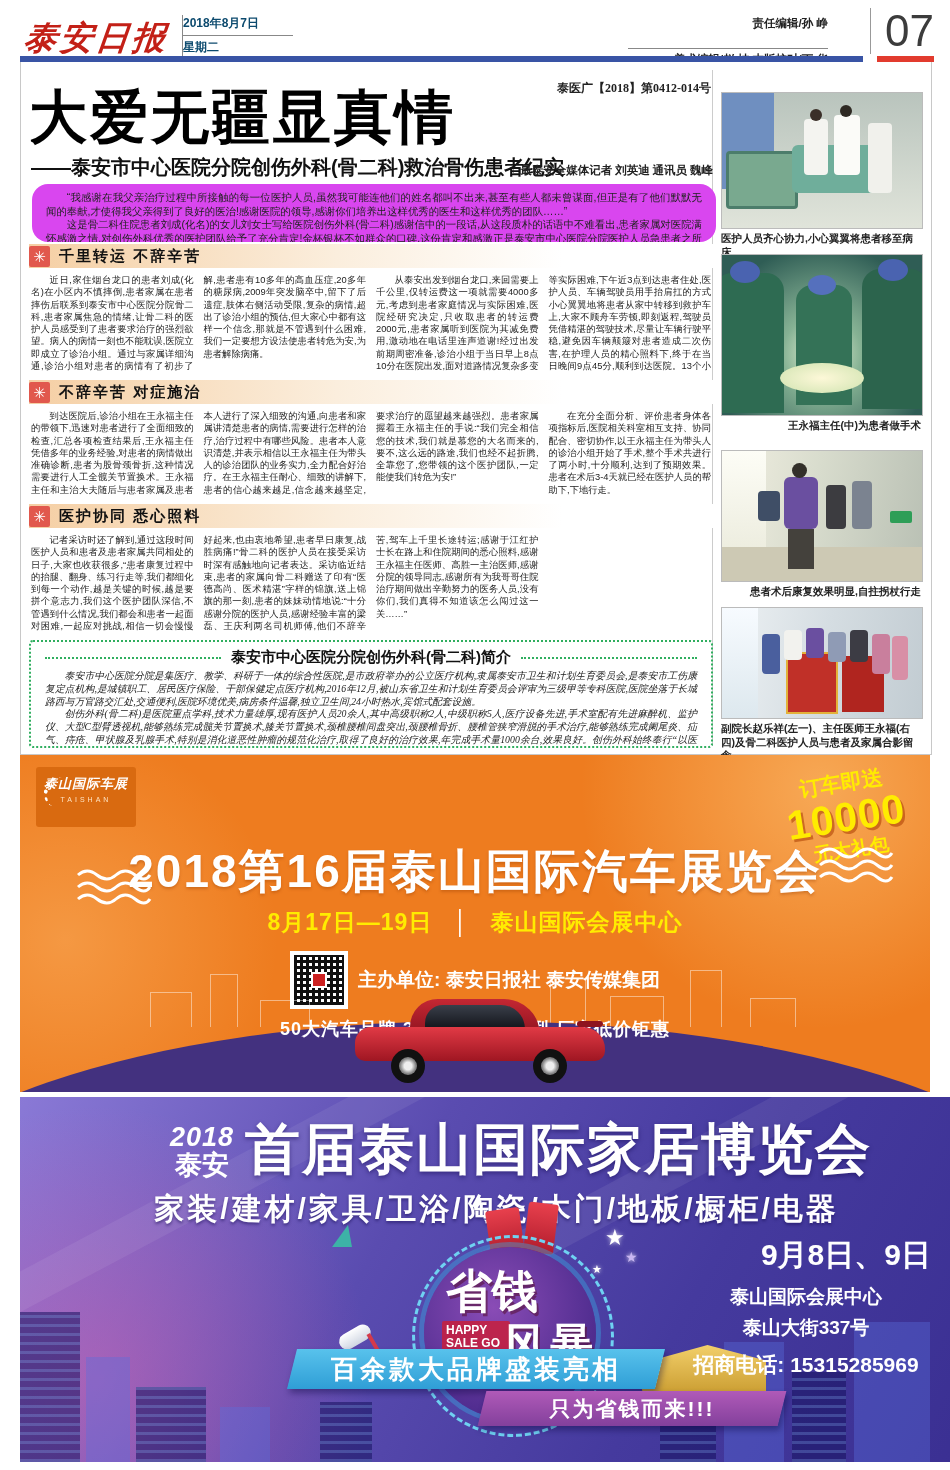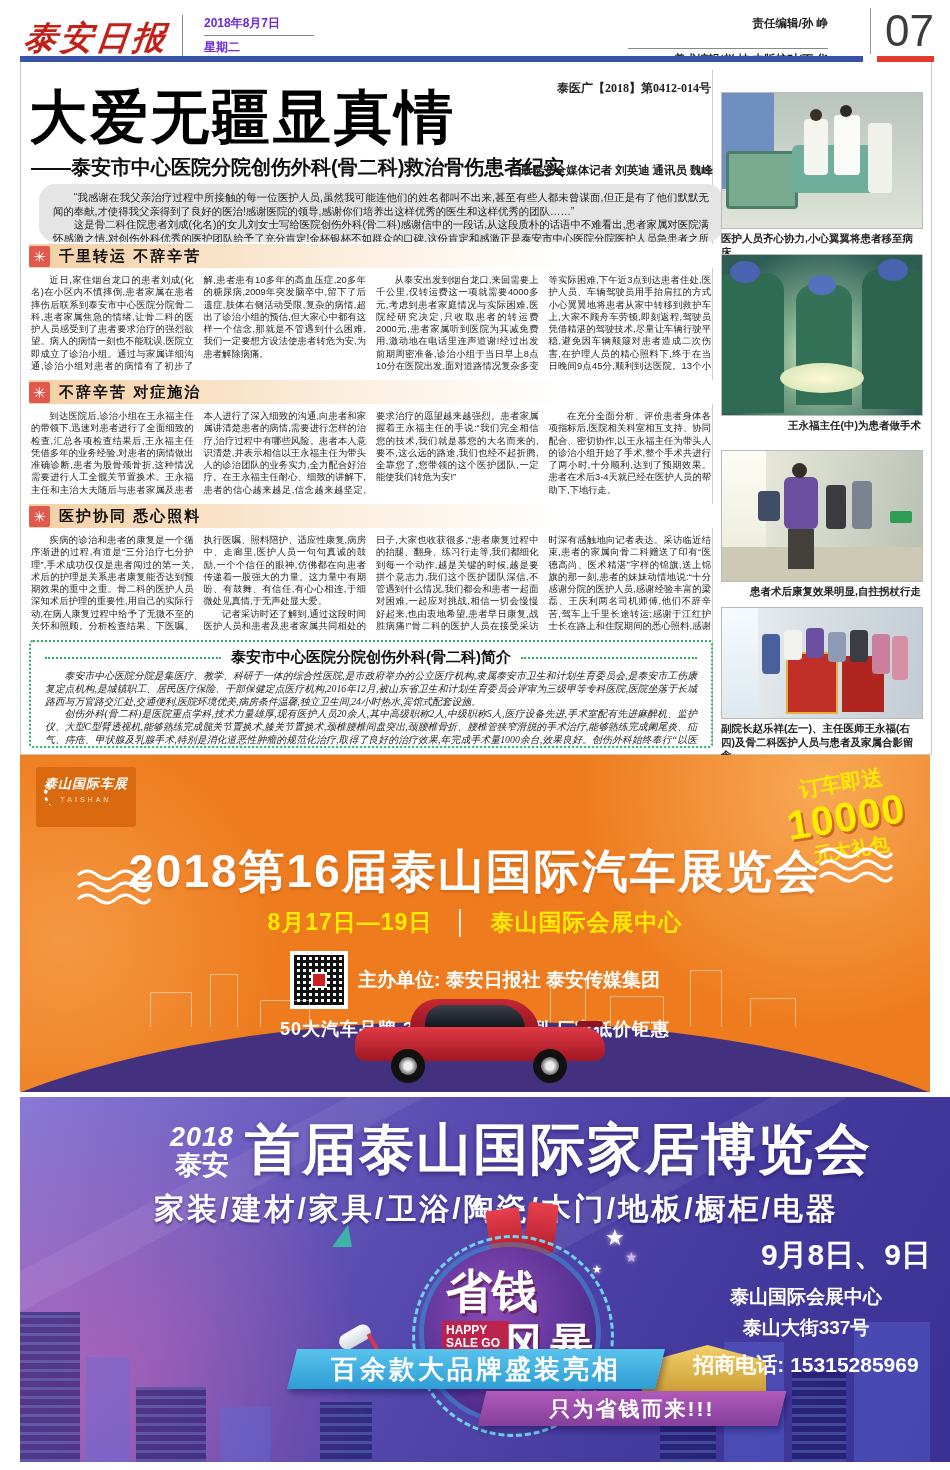--- a/index.html
+++ b/index.html
@@ -3,22 +3,22 @@
 <meta charset="utf-8">
 <style>
   html,body{margin:0;padding:0;background:#ffffff;}
   .page{position:relative;width:950px;height:1470px;background:#fff;overflow:hidden;
         font-family:"Liberation Sans","DejaVu Sans",sans-serif;}
 
   
   .masthead{position:absolute;left:24px;top:16px;font-family:"Liberation Serif","DejaVu Serif",serif;
             font-weight:900;font-style:italic;font-size:33px;color:#c32017;letter-spacing:3px;
             transform:skewX(-6deg);}
-  .dateblock{position:absolute;left:182px;top:15px;border-left:1px solid #888;padding-left:21px;
-             font-size:12px;font-weight:bold;color:#6d28d9;width:110px;}
+  .dateblock{position:absolute;left:182px;top:15px;border-left:1px solid #888;padding-left:0;
+             font-size:12px;font-weight:bold;color:#0c4a6e;width:110px;}
   .dateblock .d1{padding-bottom:3px;border-bottom:1px solid #888;margin-bottom:3px;}
   .pagetitle{position:absolute;left:0;right:0;top:8px;text-align:center;
              font-family:"Liberation Serif","DejaVu Serif",serif;font-weight:900;font-size:40px;
              letter-spacing:10px;color:#111;}
   .editors{position:absolute;right:122px;top:16px;text-align:right;font-size:11.5px;font-weight:bold;
            color:#222;width:200px;}
   .editors .e1{padding-bottom:17px;border-bottom:1px solid #888;margin-bottom:3px;}
   .pagenum{position:absolute;right:16px;top:8px;font-size:44px;color:#3c3c3c;line-height:46px;
            border-left:1px solid #999;padding-left:14px;font-weight:normal;}
   .bar-blue{position:absolute;top:56px;left:20px;width:843px;height:6px;background:#3954a5;}
@@ -29,21 +29,21 @@
          border:1px solid #c8c8c8;border-top:none;background:#fff;}
   .vdivider{position:absolute;left:691px;top:8px;bottom:8px;width:1px;background:#cccccc;}
 
   .license{position:absolute;left:10px;top:18px;width:680px;text-align:right;font-size:12px;
            font-weight:bold;color:#222;font-family:"Liberation Serif","DejaVu Serif",serif;}
   .headline{position:absolute;left:8px;top:26px;width:690px;font-family:"Liberation Serif","DejaVu Serif",serif;
             font-weight:900;font-size:58px;line-height:60px;color:#000;letter-spacing:3px;}
   .subhead{position:absolute;left:10px;top:92px;font-size:20px;font-weight:bold;color:#111;}
   .byline{position:absolute;left:330px;top:101px;width:362px;text-align:right;font-size:11.5px;
           font-weight:bold;color:#222;font-family:"Liberation Serif","DejaVu Serif",serif;}
-  .introbox{position:absolute;left:18px;top:122px;width:656px;padding:7px 14px;background:#e5e5e5;
+  .introbox{position:absolute;left:11px;top:122px;width:656px;padding:7px 14px;background:#d946ef;
             border-radius:16px;font-size:10.4px;line-height:13.6px;color:#222;text-align:justify;height:44px;overflow:hidden;}
   .introbox p{margin:0;text-indent:2em;}
 
   .sechead{position:absolute;left:8px;width:684px;height:24px;display:flex;align-items:center;gap:9px;
            background:linear-gradient(to right,#f5cfa4,#fbeedd 45%,#ffffff 78%);}
   .secicon{width:21px;height:21px;background:#e1584d;border-radius:2px;color:#fff;font-size:15px;
            line-height:21px;text-align:center;flex:0 0 auto;}
   .sectitle{font-size:15px;font-weight:bold;color:#111;letter-spacing:2px;}
   .cols{position:absolute;left:10px;width:680px;column-count:4;column-gap:10px;column-fill:auto;
         font-size:9.3px;line-height:12.3px;color:#222;text-align:justify;overflow:hidden;}
@@ -203,21 +203,20 @@
     <div class="cols" style="top:348px;height:88px;">
       <p>到达医院后,诊治小组在王永福主任的带领下,迅速对患者进行了全面细致的检查,汇总各项检查结果后,王永福主任凭借多年的业务经验,对患者的病情做出准确诊断,患者为股骨颈骨折,这种情况需要进行人工全髋关节置换术。王永福主任和主治大夫随后与患者家属及患者本人进行了深入细致的沟通,向患者和家属讲清楚患者的病情,需要进行怎样的治疗,治疗过程中有哪些风险。患者本人意识清楚,并表示相信以王永福主任为带头人的诊治团队的业务实力,全力配合好治疗。在王永福主任耐心、细致的讲解下,患者的信心越来越足,信念越来越坚定,要求治疗的愿望越来越强烈。患者家属握着王永福主任的手说:“我们完全相信您的技术,我们就是慕您的大名而来的,要不,这么远的路途,我们也经不起折腾,全靠您了,您带领的这个医护团队,一定能使我们转危为安!”</p>
       <p>在充分全面分析、评价患者身体各项指标后,医院相关科室相互支持、协同配合、密切协作,以王永福主任为带头人的诊治小组开始了手术,整个手术共进行了两小时,十分顺利,达到了预期效果。患者在术后3-4天就已经在医护人员的帮助下,下地行走。</p>
     </div>
 
     <div class="sechead" style="top:442px;">
       <span class="secicon">✳</span>
       <span class="sectitle">医护协同  悉心照料</span>
     </div>
     <div class="cols" style="top:472px;height:100px;">
-      <p>疾病的诊治和患者的康复是一个循序渐进的过程,有道是“三分治疗七分护理”,手术成功仅仅是患者闯过的第一关,术后的护理是关系患者康复能否达到预期效果的重中之重。骨二科的医护人员深知术后护理的重要性,用自己的实际行动,在病人康复过程中给予了无微不至的关怀和照顾。分析检查结果、下医嘱、执行医嘱、照料陪护、适应性康复,病房中、走廊里,医护人员一句句真诚的鼓励,一个个信任的眼神,仿佛都在向患者传递着一股强大的力量。这力量中有期盼、有鼓舞、有信任,有心心相连,于细微处见真情,于无声处显大爱。</p>
       <p>记者采访时还了解到,通过这段时间医护人员和患者及患者家属共同相处的日子,大家也收获很多,“患者康复过程中的抬腿、翻身、练习行走等,我们都细化到每一个动作,越是关键的时候,越是要拼个意志力,我们这个医护团队深信,不管遇到什么情况,我们都会和患者一起面对困难,一起应对挑战,相信一切会慢慢好起来,也由衷地希望,患者早日康复,战胜病痛!”骨二科的医护人员在接受采访时深有感触地向记者表达。采访临近结束,患者的家属向骨二科赠送了印有“医德高尚、医术精湛”字样的锦旗,送上锦旗的那一刻,患者的妹妹动情地说:“十分感谢分院的医护人员,感谢经验丰富的梁磊、王庆利两名司机师傅,他们不辞辛苦,驾车上千里长途转运;感谢于江红护士长在路上和住院期间的悉心照料,感谢王永福主任医师、高胜一主治医师,感谢分院的领导同志,感谢所有为我哥哥住院治疗期间做出辛勤努力的医务人员,没有你们,我们真得不知道该怎么闯过这一关……”</p>
 
     </div>
 
     <div class="profile">
       <div class="ptitle-row">
         <div class="pleader"></div>
         <div class="ptitle">泰安市中心医院分院创伤外科(骨二科)简介</div>
         <div class="pleader"></div>
       </div>

